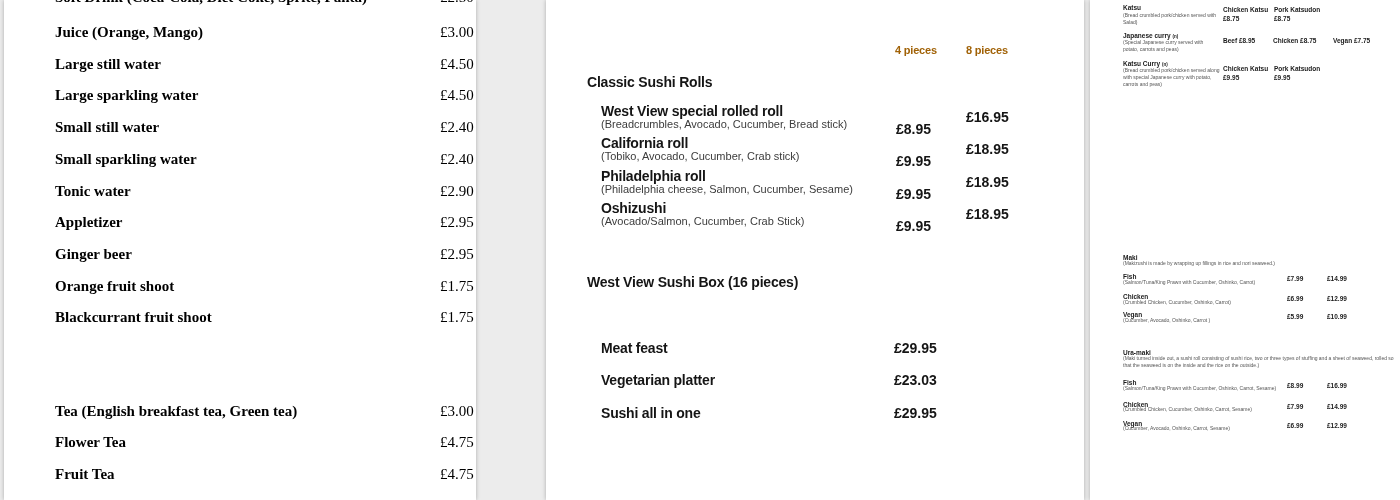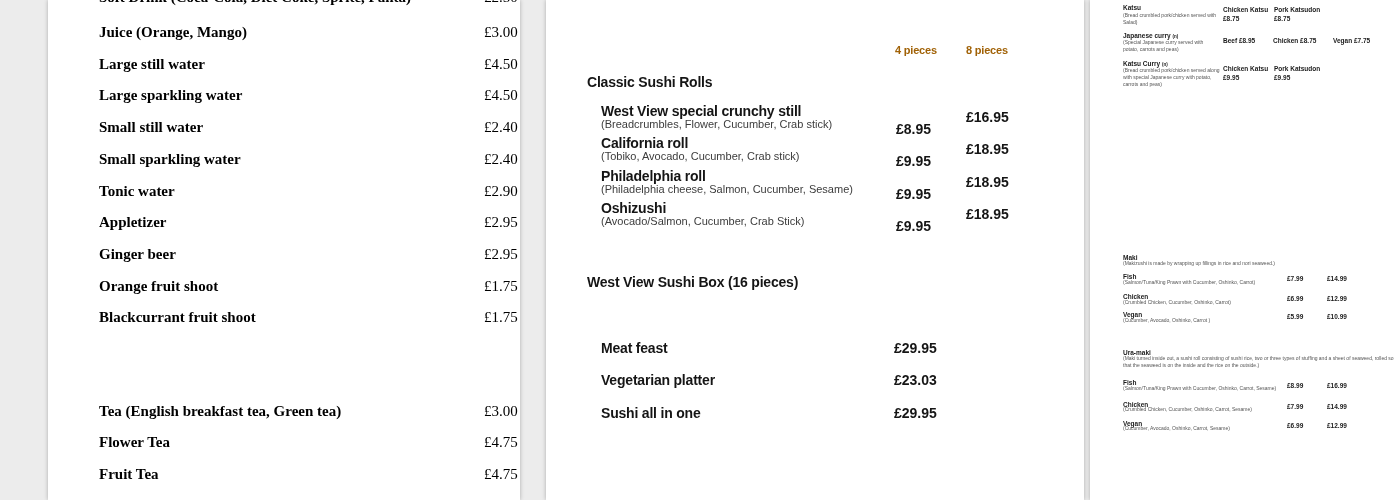--- a/index.html
+++ b/index.html
@@ -7,21 +7,21 @@
     width:1400px;height:500px;
     background:#ececec;
     position:relative;
     overflow:hidden;
     font-family:"Liberation Sans",sans-serif;
   }
   .page{
     position:absolute;top:0;height:500px;background:#ffffff;
     box-shadow:0 0 4px rgba(0,0,0,.28);
   }
-  #page-left{left:4px;width:472px;margin-left:44px;}
+  #page-left{left:4px;width:472px;}
   #page-mid{left:546px;width:538px;}
   #page-right{left:1090px;width:310px;}
 
   
   .lrow{position:absolute;left:0;width:100%;height:18px;}
   .lname{position:absolute;left:51px;top:0;font-family:"Liberation Serif",serif;font-weight:bold;font-size:15px;line-height:1;color:#000;white-space:nowrap;}
   .lprice{position:absolute;left:436px;top:0;font-family:"Liberation Serif",serif;font-weight:normal;font-size:15px;line-height:1;color:#000;white-space:nowrap;}
 
   
   .mhead{position:absolute;font-weight:bold;font-size:11px;line-height:1;color:#a16207;letter-spacing:-0.2px;white-space:nowrap;}
@@ -103,22 +103,22 @@
   </div>
 </div>
 
 <div class="page" id="page-mid">
   <span class="mhead" style="left:349px;top:45px">4 pieces</span>
   <span class="mhead" style="left:420px;top:45px">8 pieces</span>
 
   <span class="mtitle" style="top:75px">Classic Sushi Rolls</span>
 
   <div class="mrow" style="top:104px">
-    <span class="mname">West View special crunchy still</span>
-    <span class="mdesc">(Breadcrumbles, Flower, Cucumber, Crab stick)</span>
+    <span class="mname">West View special rolled roll</span>
+    <span class="mdesc">(Breadcrumbles, Avocado, Cucumber, Bread stick)</span>
     <span class="mp4">£8.95</span>
     <span class="mp8">£16.95</span>
   </div>
   <div class="mrow" style="top:136px">
     <span class="mname">California roll</span>
     <span class="mdesc">(Tobiko, Avocado, Cucumber, Crab stick)</span>
     <span class="mp4">£9.95</span>
     <span class="mp8">£18.95</span>
   </div>
   <div class="mrow" style="top:169px">

